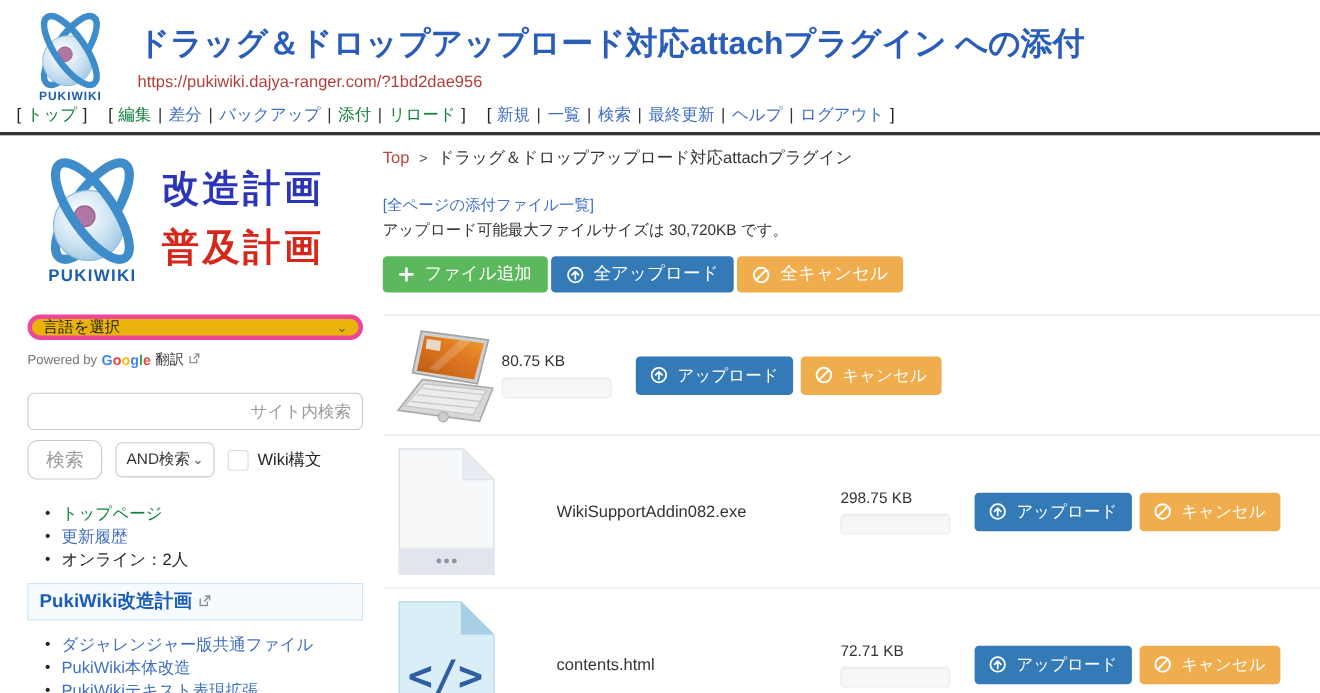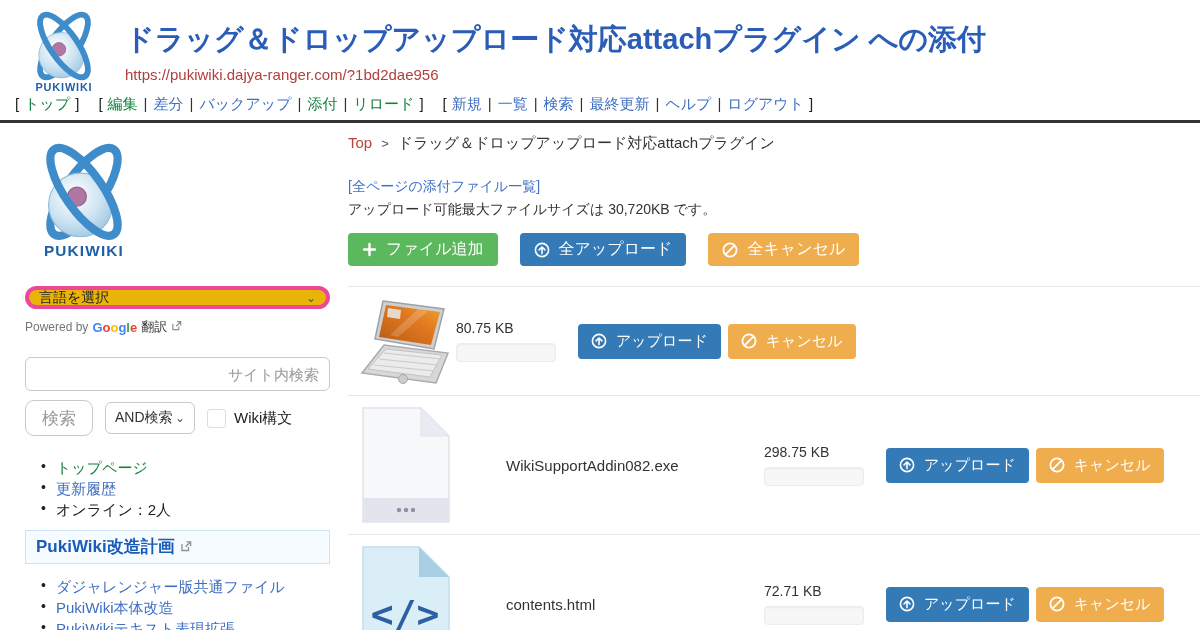--- a/index.html
+++ b/index.html
@@ -66,21 +66,21 @@
 
   
   .main { position:absolute; left:348px; top:134px; width:852px; }
   .breadcrumb { font-size:15px; }
   .bc-home { color:#b5443c;text-align:right; }
   .bc-sep { color:#555; margin:0 9px; font-size:13px; }
   .bc-current { color:#333; }
   .attach-link { display:inline-block; margin-top:25px; font-size:14px; color:#4070c8; }
   .max-size { margin-top:5px; font-size:14px; color:#333; }
 
-  .toolbar { margin-top:14px; display:flex; gap:22px; }
+  .toolbar { margin-top:14px; display:flex; gap:3px; }
   .btn { display:inline-flex; align-items:center; gap:9px; color:#fff; border:none;
          border-radius:4px; font-size:16px; padding:0 14px; height:33px; cursor:pointer;
          font-family:"Liberation Sans","DejaVu Sans",sans-serif; }
   .btn-green { background:#5cb85c; }
   .btn-blue { background:#337ab7; }
   .btn-orange { background:#f0ad4e; }
   .btn svg { flex:0 0 auto; }
 
   .file-list { margin-top:20px; border-top:1px solid #e8e8e8; }
   .file-row { display:flex; align-items:center; border-bottom:1px solid #e8e8e8; padding:10px 0; }
@@ -131,20 +131,24 @@
           <stop offset="55%" stop-color="#cfe4f2"></stop>
           <stop offset="100%" stop-color="#97c3e2"></stop>
         </radialGradient>
       </defs>
       <ellipse cx="50" cy="46" rx="44" ry="16" transform="rotate(-55 50 46)" fill="none" stroke="#3e8cc9" stroke-width="7"></ellipse>
       <circle cx="47" cy="57" r="27" fill="url(#sphB)" stroke="#8fbcdc" stroke-width="1"></circle>
       <circle cx="44" cy="50" r="8" fill="#b077a5" stroke="#9a5f90" stroke-width="1"></circle>
       <ellipse cx="50" cy="46" rx="44" ry="16" transform="rotate(55 50 46)" fill="none" stroke="#3e8cc9" stroke-width="7"></ellipse>
       <text x="50" y="100" text-anchor="middle" font-size="13" font-weight="bold" fill="#1d5fa8" letter-spacing="1">PUKIWIKI</text>
     </svg>
+    <div class="side-logo-text">
+      <div class="logo-line1">改造計画</div>
+      <div class="logo-line2">普及計画</div>
+    </div>
   </div>
 
   <div class="lang-select">
     <span>言語を選択</span>
     <span class="chev">⌄</span>
   </div>
 
   <div class="powered">
     <span>Powered by</span>
     <span class="gword"><span class="gl0">G</span><span class="gl1">o</span><span class="gl2">o</span><span class="gl3">g</span><span class="gl4">l</span><span class="gl5">e</span></span>

